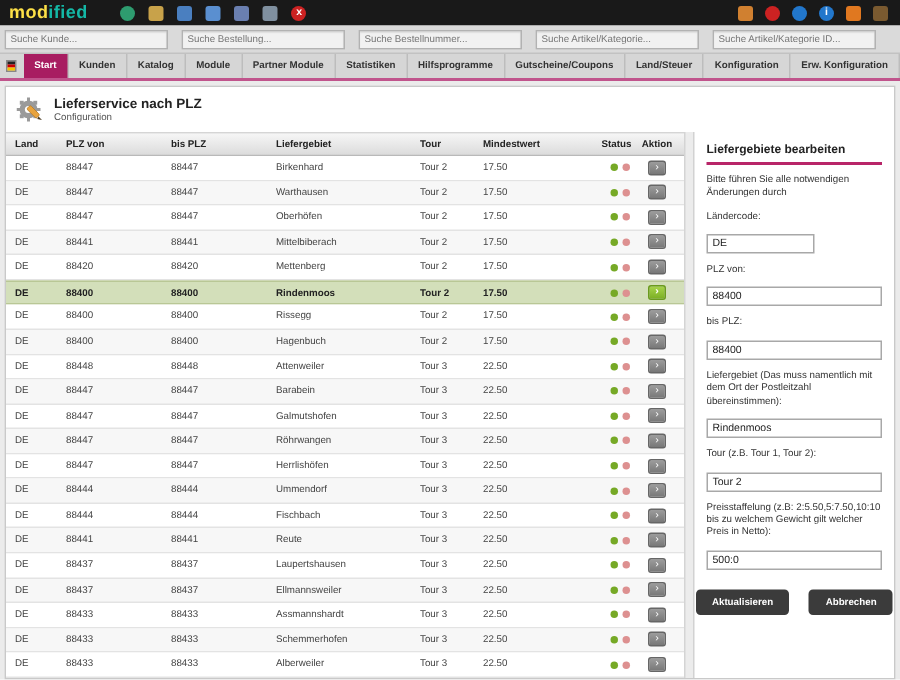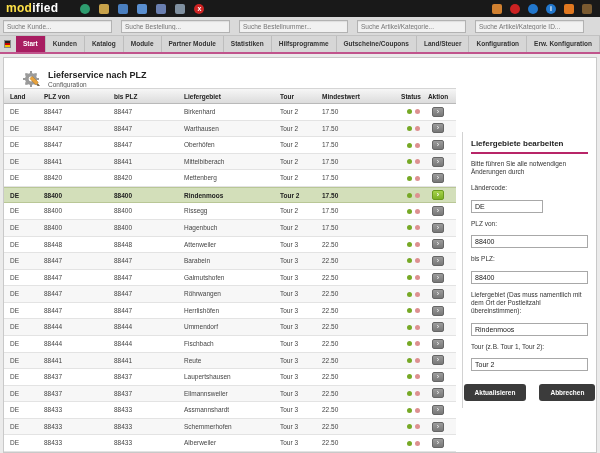--- a/index.html
+++ b/index.html
@@ -3,21 +3,21 @@
 <meta charset="utf-8">
 <style>
   * { margin:0; padding:0; box-sizing:border-box; }
   html,body { width:600px; height:453px; overflow:hidden; }
   body { font-family:"Liberation Sans", sans-serif; background:#ebebeb; position:relative; }
 
   
   .topbar { height:17px; background:#191919; display:flex; align-items:center; padding:0 6px; }
   .logo { font-size:12px; font-weight:bold; letter-spacing:.3px; margin-right:22px; line-height:17px; }
   .logo .mod { color:#fde047; }
-  .logo .ified { color:#ffffff; }
+  .logo .ified { color:#14b8a6; }
   .ticons { display:flex; align-items:center; gap:9px; }
   .ticons.right { margin-left:auto; margin-right:2px; gap:8px; }
   .ticon { width:10px; height:10px; border-radius:2px; display:inline-block; position:relative; }
   .ticon.round { border-radius:50%; }
   .ticon::after { content:attr(data-glyph); position:absolute; left:0; top:0; width:100%; height:100%;
                   color:#fff; font-size:7px; line-height:10px; text-align:center; font-weight:bold; }
 
   
   .searchbar { height:19px; background:#dadada; border-bottom:1px solid #c2c2c2; display:flex; align-items:center; padding:0 3px; gap:9px; }
   .searchbar input { width:109px; height:13px; border:1px solid #b2b2b2; background:#f1f1f1; font-family:inherit;
@@ -27,26 +27,26 @@
   .tabbar { height:16px; background:#d6d6d6; display:flex; align-items:stretch; }
   .flag { width:13px; height:8px; align-self:center; margin:0 5px 0 4px; border:1px solid #888; display:flex; flex-direction:column; }
   .flag i { flex:1; display:block; }
   .flag i:nth-child(1){ background:#222; } .flag i:nth-child(2){ background:#cc0000; } .flag i:nth-child(3){ background:#f5c400; }
   .tab { padding:0 7px; font-size:6.5px; font-weight:bold; color:#333; line-height:16px; border-right:1px solid #bdbdbd; cursor:default; white-space:nowrap; }
   .tab.active { background:#a81d61; color:#fff; }
   .pinkline { height:2px; background:#c0548c; }
 
   
   .card { position:absolute; left:3px; top:57px; width:594px; height:396px; background:#fff; border:1px solid #c9c9c9; display:flex; flex-direction:column; }
-  .title-row { height:30px; display:flex; align-items:flex-end; padding-left:7px; flex:0 0 30px;margin-left:12px; }
+  .title-row { height:30px; display:flex; align-items:center; padding-left:7px; flex:0 0 30px; }
   .title-txt { margin-left:7px; }
   .page-title { font-size:9px; font-weight:bold; color:#222; }
   .page-sub { font-size:6.5px; color:#555; margin-top:1px; }
 
-  .main { flex:1; display:flex; min-height:0;align-items:center; }
+  .main { flex:1; display:flex; min-height:0; }
 
   
   .table-wrap { width:452px; display:flex; flex-direction:column; }
   .tbl { flex:1; display:flex; flex-direction:column; min-height:0; }
   .thead { height:16px; flex:0 0 16px; display:flex; background:linear-gradient(#f6f6f6,#dcdcdc); border-top:1px solid #d5d5d5; border-bottom:1px solid #b9b9b9; }
   .thead .cell { font-size:6.5px; font-weight:bold; color:#222; line-height:15px; }
   .row { height:16.57px; flex:0 0 16.57px; display:flex; border-bottom:1px solid #e3e3e3; background:#fff; }
   .row:nth-child(even) { background:#f7f7f7; }
   .row.selected { background:#d3dfba; border-top:1px solid #b9c796; border-bottom:1px solid #b9c796; }
   .row.selected .cell { font-weight:bold; color:#222; }
@@ -489,20 +489,21 @@
     <div class="panel">
       <h2>Liefergebiete bearbeiten</h2>
       <div class="hr"></div>
       <div class="intro">Bitte führen Sie alle notwendigen Änderungen durch</div>
       <div id="panel-fields">
           <div class="pfield small"><label>Ländercode:</label><input value="DE" style=""></div>
           <div class="pfield"><label>PLZ von:</label><input value="88400" style=""></div>
           <div class="pfield"><label>bis PLZ:</label><input value="88400" style=""></div>
           <div class="pfield"><label>Liefergebiet (Das muss namentlich mit dem Ort der Postleitzahl übereinstimmen):</label><input value="Rindenmoos" style=""></div>
           <div class="pfield"><label>Tour (z.B. Tour 1, Tour 2):</label><input value="Tour 2" style=""></div>
+          <div class="pfield"><label>Preisstaffelung (z.B: 2:5.50,5:7.50,10:10 bis zu welchem Gewicht gilt welcher Preis in Netto):</label><input value="500:0" style=""></div>
         </div>
       <div class="btnrow">
         <button class="btn">Aktualisieren</button>
         <button class="btn">Abbrechen</button>
       </div>
 
     </div>
   </div>
 </div>
 

